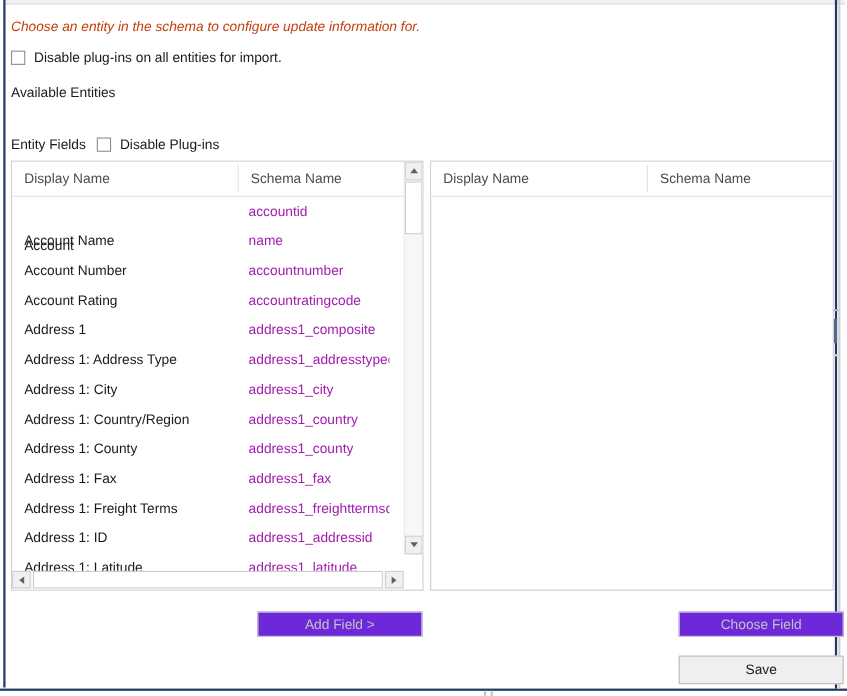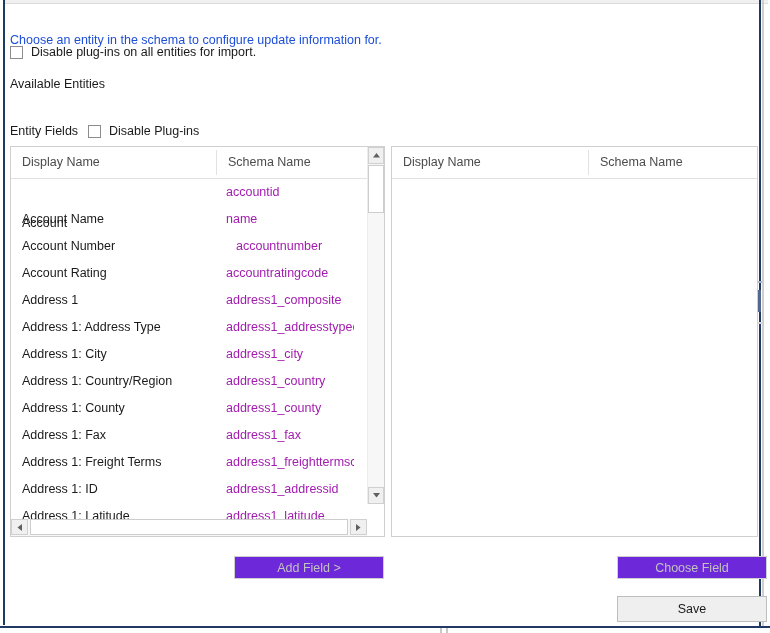--- a/index.html
+++ b/index.html
@@ -69,24 +69,25 @@
 
   
   #content {
     position: absolute;
     left: 6px; top: 4px;
     width: 752px; height: 620px;
   }
 
   .intro-text {
     position: absolute;
-    left: 4px; top: 29px;
-    font-size: 12.5px;
-    color: #1d4ed8;
-    white-space: nowrap;
+    left: 4px; top: 13px;
+    font-size: 12.5px;
+    color: #c2410c;
+    white-space: nowrap;
+    font-style: italic;
   }
 
   
   .cb-row {
     position: absolute;
     display: flex;
     align-items: center;
     gap: 8px;
     white-space: nowrap;
   }
@@ -346,21 +347,21 @@
           <div class="row">
             <div class="cell-disp" style="width: 200px; margin-top: 31px;">Account</div>
             <div class="cell-schema" style="left: 215px; width: 128px;">accountid</div>
           </div>
           <div class="row">
             <div class="cell-disp" style="width: 200px;">Account Name</div>
             <div class="cell-schema" style="left: 215px; width: 128px;">name</div>
           </div>
           <div class="row">
             <div class="cell-disp" style="width: 200px;">Account Number</div>
-            <div class="cell-schema" style="left: 225px; width: 128px;">accountnumber</div>
+            <div class="cell-schema" style="left: 215px; width: 128px;">accountnumber</div>
           </div>
           <div class="row">
             <div class="cell-disp" style="width: 200px;">Account Rating</div>
             <div class="cell-schema" style="left: 215px; width: 128px;">accountratingcode</div>
           </div>
           <div class="row">
             <div class="cell-disp" style="width: 200px;">Address 1</div>
             <div class="cell-schema" style="left: 215px; width: 128px;">address1_composite</div>
           </div>
           <div class="row">

